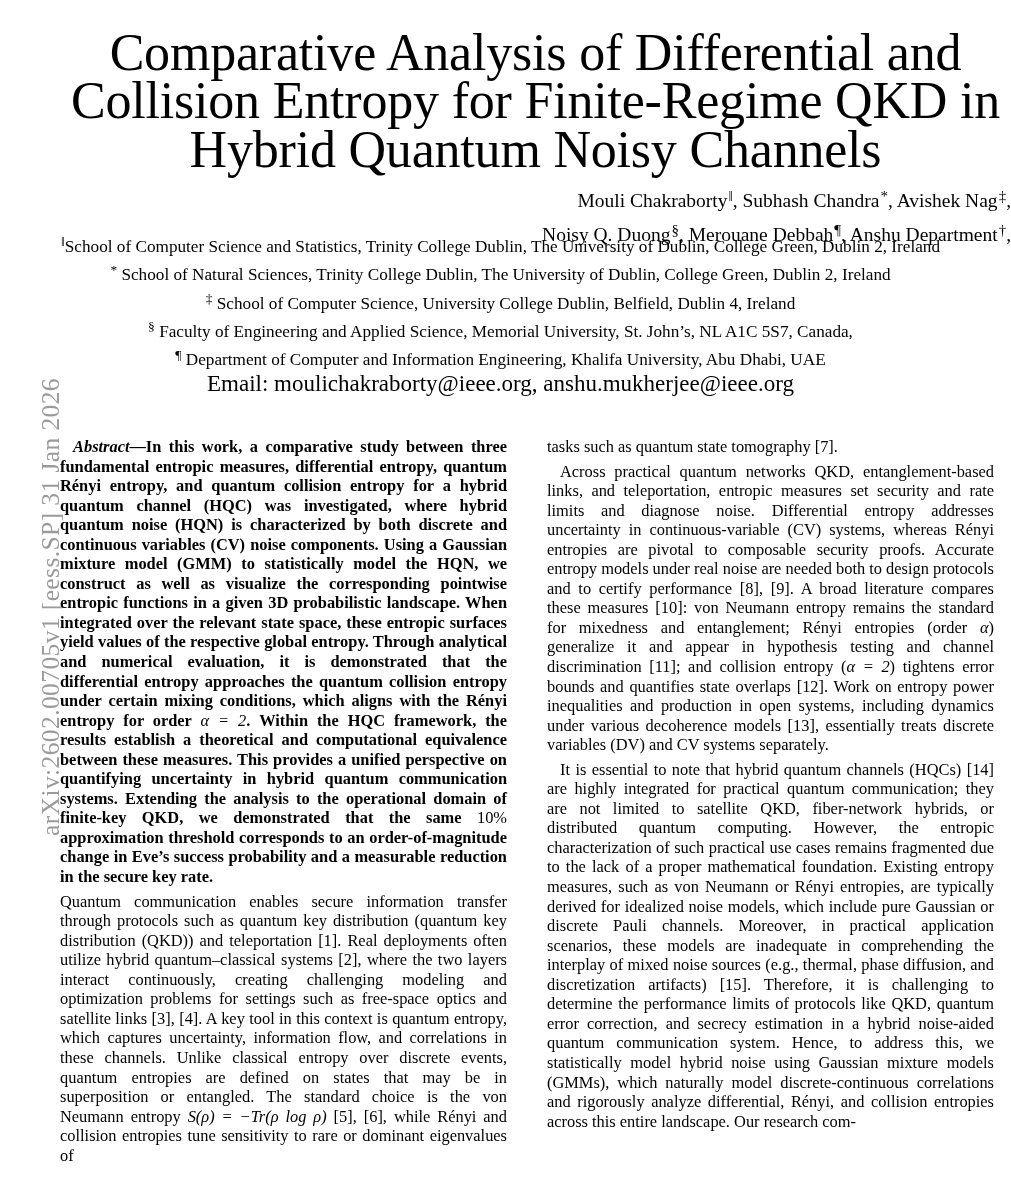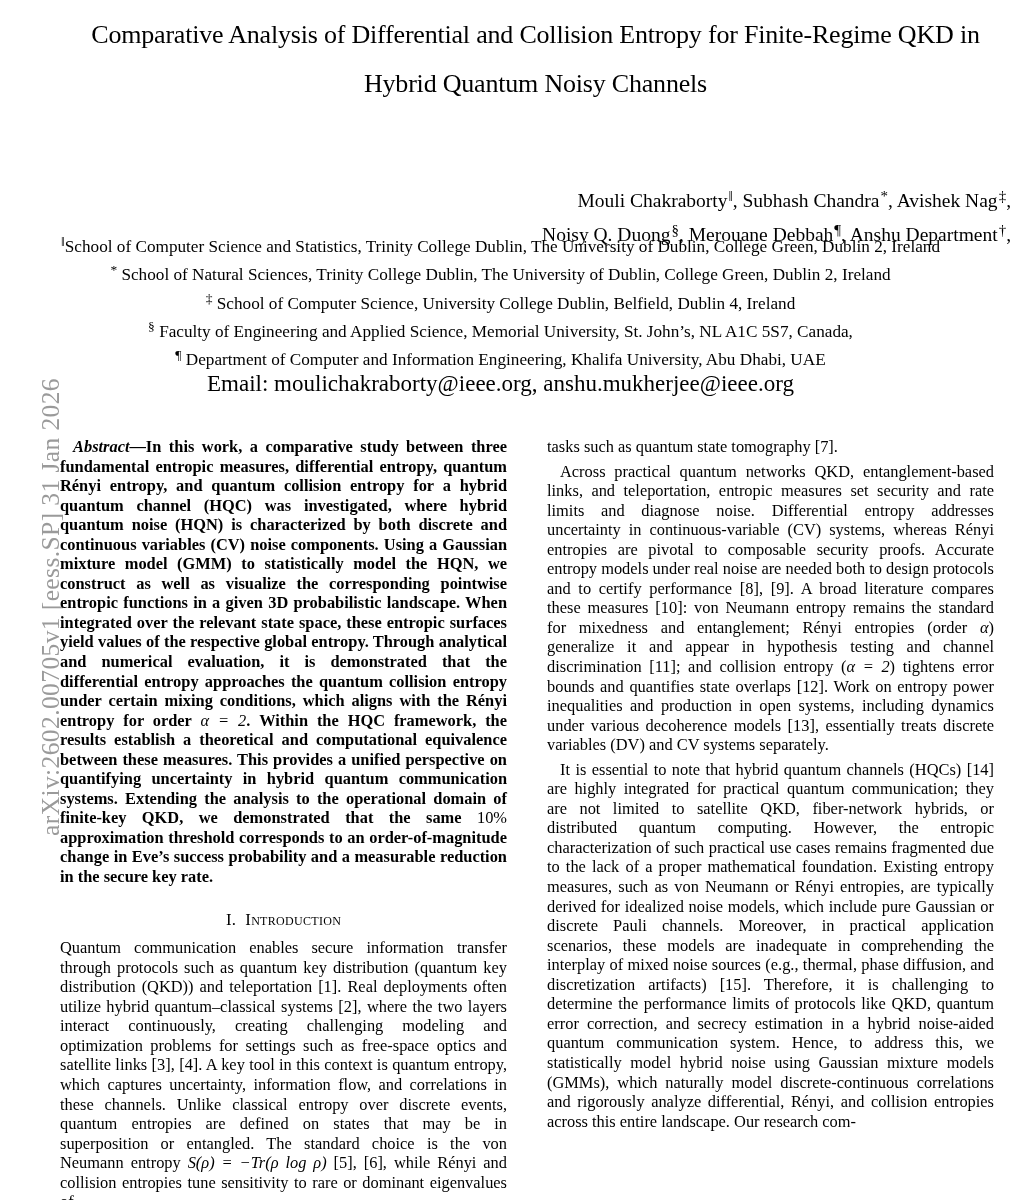--- a/index.html
+++ b/index.html
@@ -40,21 +40,21 @@
     width: 1011px;
     height: 1200px;
   }
 
   .title {
     position: absolute;
     left: 60px;
     top: -6px;
     width: 951px;
     text-align: center;
-    font-size: 26px;
+    font-size: 52px;
     line-height: 48.5px;
     font-weight: normal;
     letter-spacing: -0.2px;
   }
 
   .authors {
     position: absolute;
     left: 55px;
     top: 182px;
     width: 956px;
@@ -158,21 +158,20 @@
     <div><span class="sym">§</span> <span>Faculty of Engineering and Applied Science, Memorial University, St. John’s, NL A1C 5S7, Canada,</span></div>
     <div><span class="sym">¶</span> <span>Department of Computer and Information Engineering, Khalifa University, Abu Dhabi, UAE</span></div>
     <div class="email-line">Email: moulichakraborty@ieee.org, anshu.mukherjee@ieee.org</div>
   </div>
 
   <div class="col col-left">
 
     <p class="abstract indent"><span class="lead">Abstract</span><span>—</span><span>In this work, a comparative study between three fundamental entropic measures, differential entropy, quantum Rényi entropy, and quantum collision entropy for a hybrid quantum channel (HQC) was investigated, where hybrid quantum noise (HQN) is characterized by both discrete and continuous variables (CV) noise components. Using a Gaussian mixture model (GMM) to statistically model the HQN, we construct as well as visualize the corresponding pointwise entropic functions in a given 3D probabilistic landscape. When integrated over the relevant state space, these entropic surfaces yield values of the respective global entropy. Through analytical and numerical evaluation, it is demonstrated that the differential entropy approaches the quantum collision entropy under certain mixing conditions, which aligns with the Rényi entropy for order </span><span class="mi">α = 2</span><span>. Within the HQC framework, the results establish a theoretical and computational equivalence between these measures. This provides a unified perspective on quantifying uncertainty in hybrid quantum communication systems. Extending the analysis to the operational domain of finite-key QKD, we demonstrated that the same </span><span class="mnum">10%</span><span> approximation threshold corresponds to an order-of-magnitude change in Eve’s success probability and a measurable reduction in the secure key rate.</span></p>
 
 
-    <div class="section-head"><span class="num">I.</span>&nbsp;&nbsp;<span>Introduction</span></div>
 
     <p><span>Quantum communication enables secure information transfer through protocols such as quantum key distribution (quantum key distribution (QKD)) and teleportation [1]. Real deployments often utilize hybrid quantum–classical systems [2], where the two layers interact continuously, creating challenging modeling and optimization problems for settings such as free-space optics and satellite links [3], [4]. A key tool in this context is quantum entropy, which captures uncertainty, information flow, and correlations in these channels. Unlike classical entropy over discrete events, quantum entropies are defined on states that may be in superposition or entangled. The standard choice is the von Neumann entropy </span><span class="mi">S(ρ) =</span> <span class="mi">−Tr(ρ log ρ)</span><span> [5], [6], while Rényi and collision entropies tune sensitivity to rare or dominant eigenvalues of </span></p>
 
   </div>
 
   <div class="col col-right">
 
     <p>tasks such as quantum state tomography [7].</p>
 
     <p class="indent"><span>Across practical quantum networks QKD, entanglement-based links, and teleportation, entropic measures set security and rate limits and diagnose noise. Differential entropy addresses uncertainty in continuous-variable (CV) systems, whereas Rényi entropies are pivotal to composable security proofs. Accurate entropy models under real noise are needed both to design protocols and to certify performance [8], [9]. A broad literature compares these measures [10]: von Neumann entropy remains the standard for mixedness and entanglement; Rényi entropies (order </span><span class="mi">α</span><span>) generalize it and appear in hypothesis testing and channel discrimination [11]; and collision entropy (</span><span class="mi">α = 2</span><span>) tightens error bounds and quantifies state overlaps [12]. Work on entropy power inequalities and production in open systems, including dynamics under various decoherence models [13], essentially treats discrete variables (DV) and CV systems separately.</span></p>

